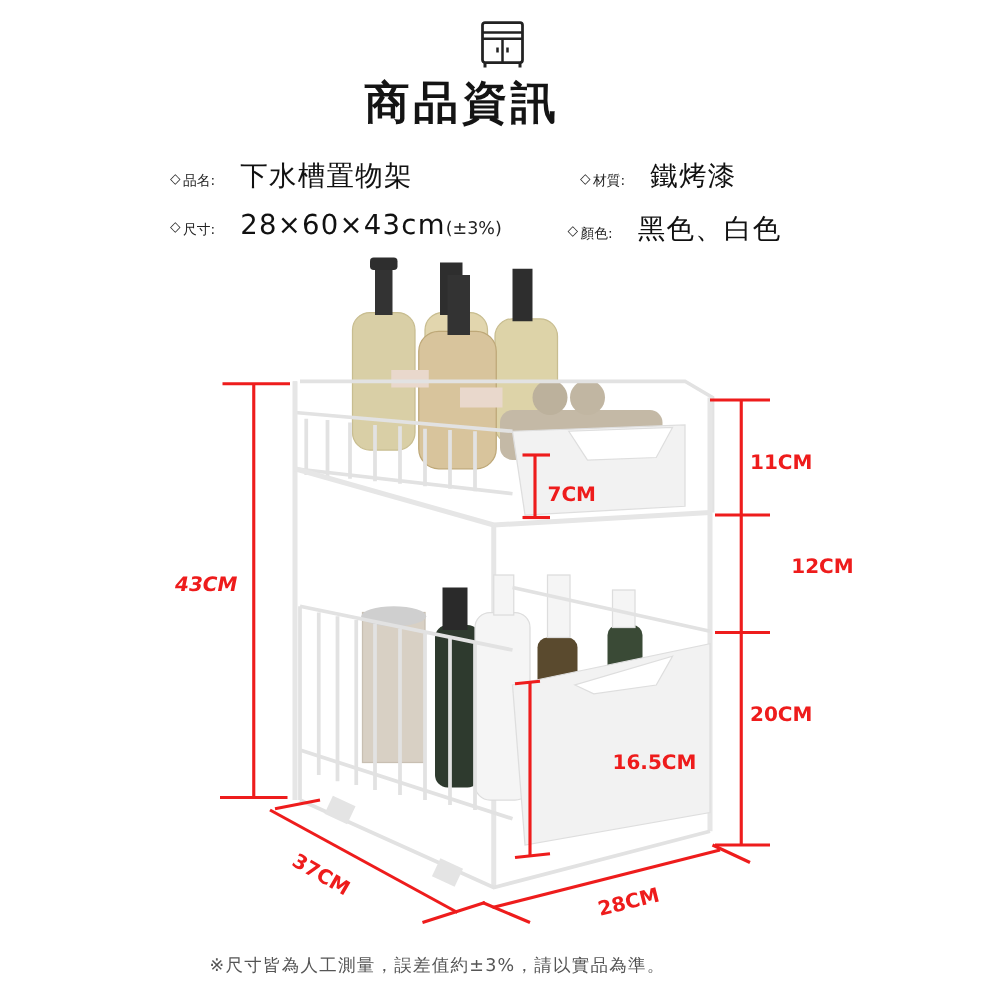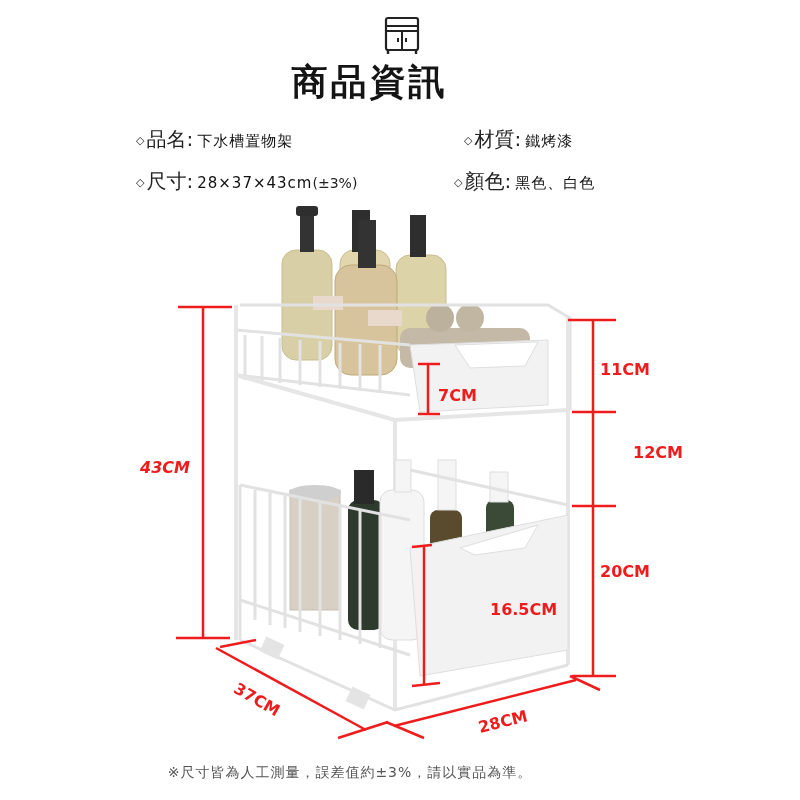--- a/index.html
+++ b/index.html
@@ -1,22 +1,22 @@
 <!DOCTYPE html>
 <html><head>
 <meta charset="utf-8">
 <style>
   html, body { margin:0; padding:0; background:#ffffff; }
   body { width:800px; height:800px; position:relative; overflow:hidden; font-family:"DejaVu Sans","Liberation Sans",sans-serif; color:#111; }
   .icon-wrap { position:absolute; left:384px; top:16px; width:34px; width:36px; height:40px; }
   .title { position:absolute; left:0; width:739px; top:58px; text-align:center; font-size:36px; font-weight:bold; letter-spacing:3px; color:#141414; }
   .spec { position:absolute; font-size:16px; color:#222; white-space:nowrap; }
   .spec .bullet { font-size:11px; vertical-align:2px; margin-right:2px; }
-  .spec .label { font-size:20px; }
-  .spec .value { font-size:15px; color:#111; letter-spacing:1px; margin-left:4px; }
+  .spec .label { font-size:11px; }
+  .spec .value { font-size:22px; color:#111; letter-spacing:1px; margin-left:20px; }
   .spec .small { font-size:14px; letter-spacing:0; }
   .illus { position:absolute; left:0; top:0; width:800px; height:800px; }
   .dim { position:absolute; color:#ee1c1c; font-size:16px; font-weight:bold; font-family:"DejaVu Sans",sans-serif; white-space:nowrap; }
   .note { position:absolute; left:0; width:700px; top:764px; text-align:center; font-size:14px; color:#555; letter-spacing:1px; }
 </style>
 </head>
 <body>
 
 <div class="icon-wrap">
   <svg width="36" height="40" viewBox="0 0 36 40">
@@ -30,21 +30,21 @@
     <line x1="32" y1="34" x2="32" y2="38" stroke="#222" stroke-width="2.4"></line>
   </svg>
 </div>
 
 <div class="title">商品資訊</div>
 
 <div class="spec" style="left:136px; top:126px;">
   <span class="bullet">◇</span><span class="label">品名:</span><span class="value">下水槽置物架</span>
 </div>
 <div class="spec" style="left:136px; top:168px;">
-  <span class="bullet">◇</span><span class="label">尺寸:</span><span class="value">28×37×43cm</span><span class="small">(±3%)</span>
+  <span class="bullet">◇</span><span class="label">尺寸:</span><span class="value">28×60×43cm</span><span class="small">(±3%)</span>
 </div>
 <div class="spec" style="left:464px; top:126px;">
   <span class="bullet">◇</span><span class="label">材質:</span><span class="value">鐵烤漆</span>
 </div>
 <div class="spec" style="left:454px; top:168px;">
   <span class="bullet">◇</span><span class="label">顏色:</span><span class="value">黑色、白色</span>
 </div>
 
 <svg class="illus" viewBox="0 0 800 800">
 

